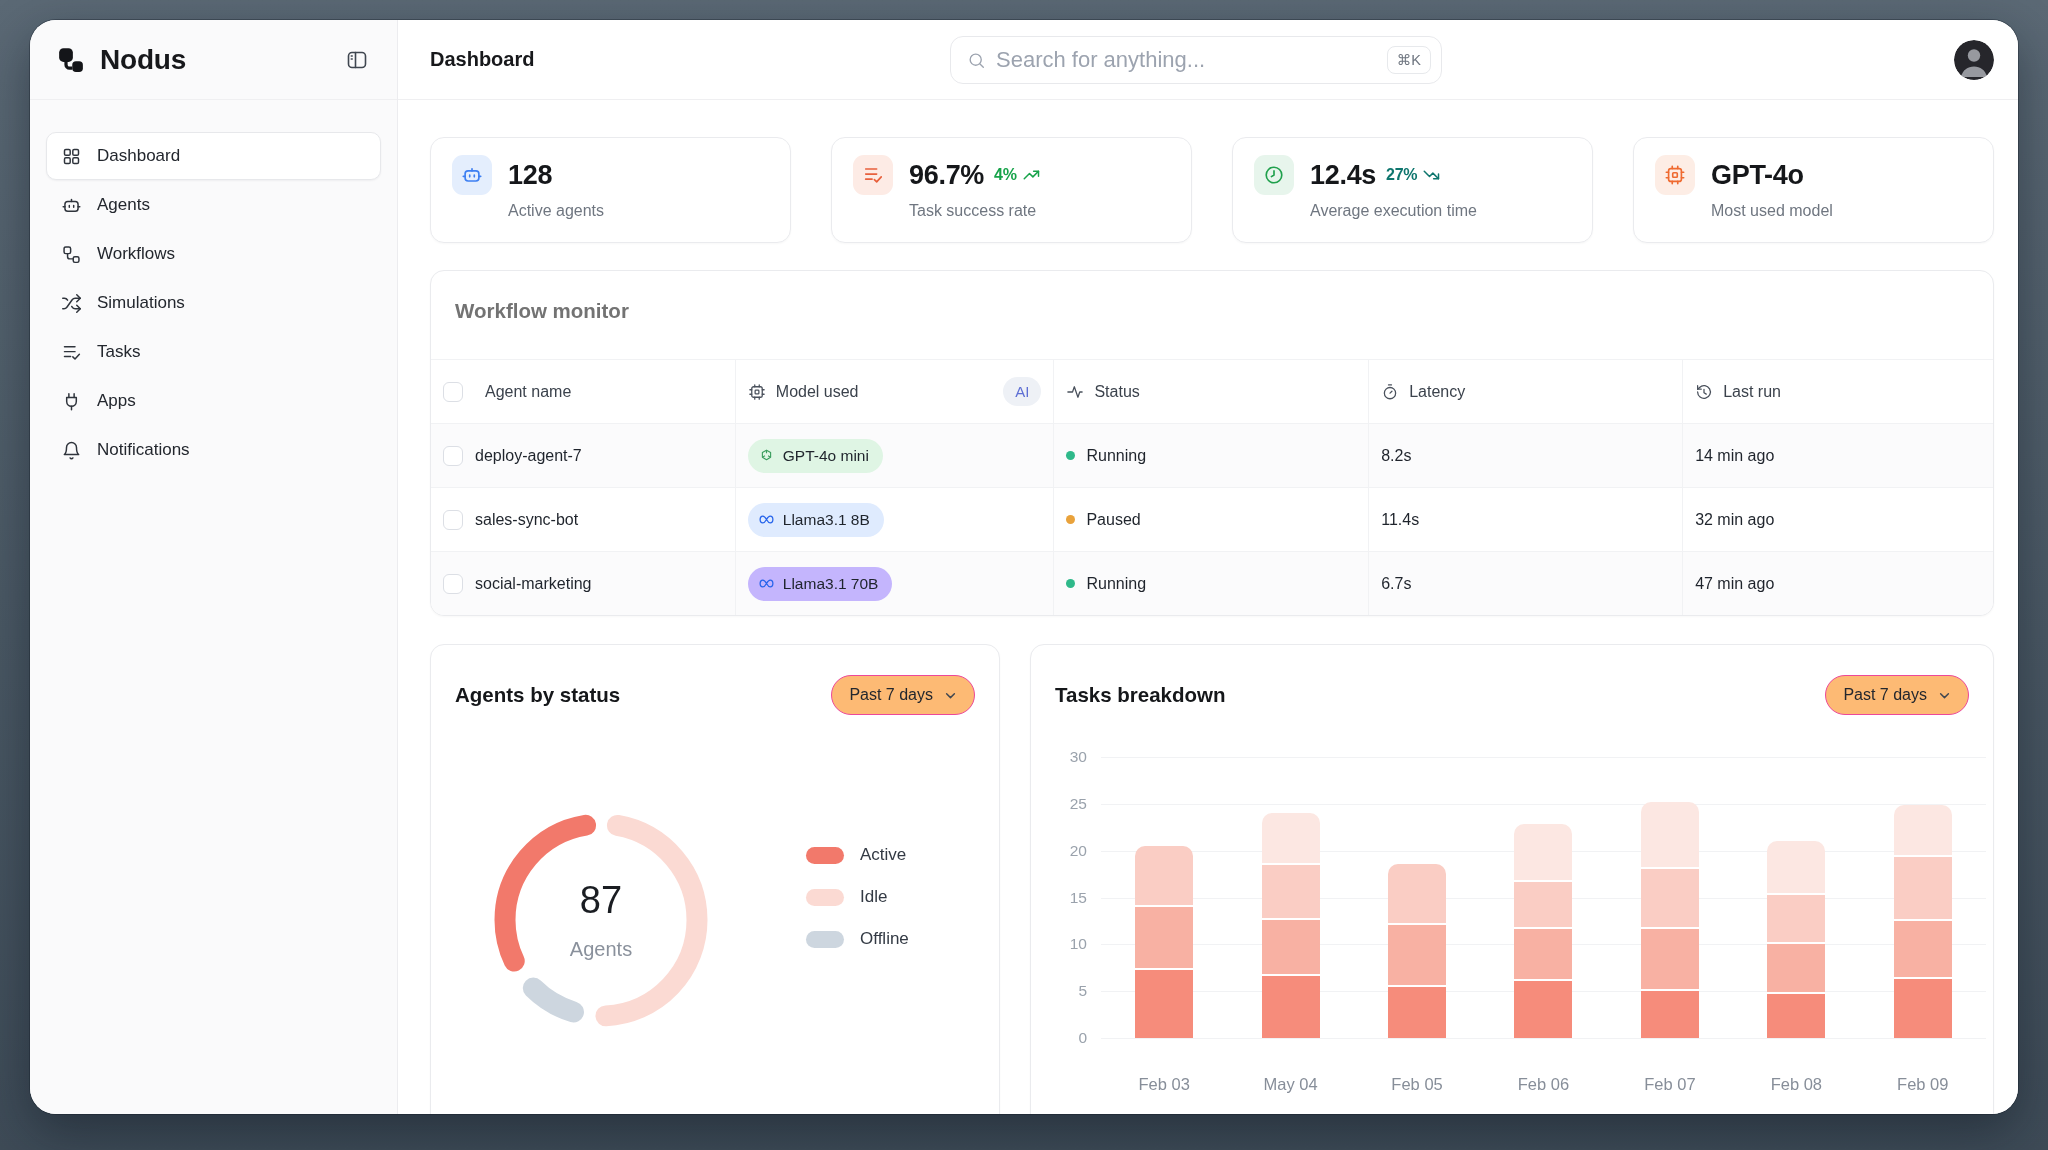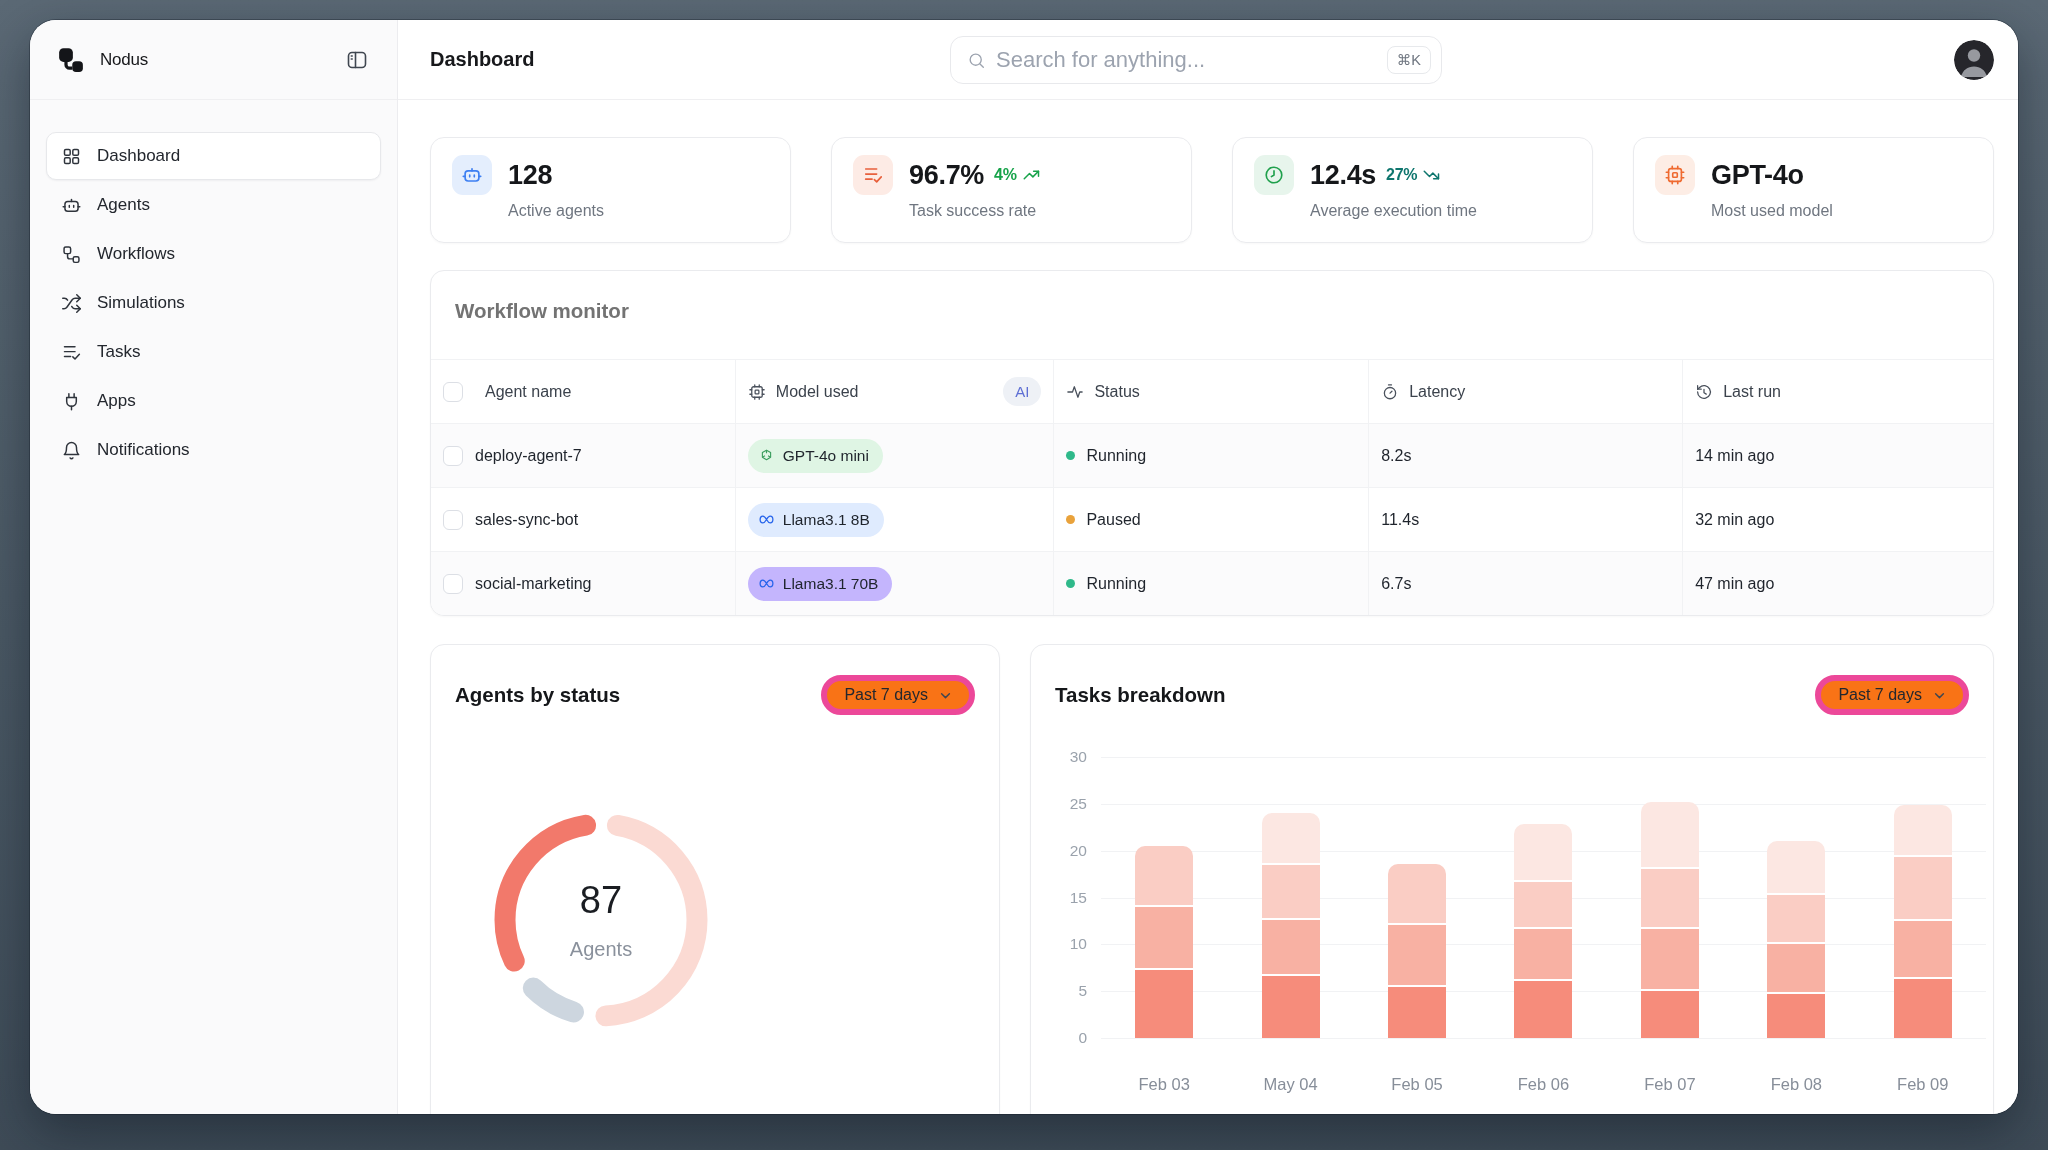--- a/index.html
+++ b/index.html
@@ -12,21 +12,21 @@
   }
   .window {
     position: absolute; left: 30px; top: 20px; right: 30px; bottom: 36px;
     background: #fff; border-radius: 26px; overflow: hidden; display: flex;
     box-shadow: 0 18px 50px rgba(10,20,30,.45), 0 0 0 1px rgba(20,30,40,.35);
   }
   
   .sidebar { width: 368px; background: #FAFAFB; border-right: 1px solid #ECECEF; display: flex; flex-direction: column; flex-shrink: 0; }
   .sb-header { height: 80px; border-bottom: 1px solid #EFEFF1; display: flex; align-items: center; padding: 0 26px; gap: 14px; flex-shrink: 0; }
   .logo-mark { width: 30px; height: 30px; }
-  .app-name { font-size: 17px; font-weight: 400; color: #17181B; flex: 1; letter-spacing: -0.2px; }
+  .app-name { font-size: 28px; font-weight: 700; color: #17181B; flex: 1; letter-spacing: -0.2px; }
   .panel-toggle { width: 26px; height: 26px; color: #3F4650; cursor: pointer; background: none; border: none; display: flex; align-items: center; }
   .panel-toggle svg { width: 24px; height: 24px; }
   nav { padding: 32px 16px 0; display: flex; flex-direction: column; gap: 1px; }
   .nav-item { height: 48px; border-radius: 10px; display: flex; align-items: center; gap: 15px; padding: 0 14px; font-size: 17px; color: #23272E; cursor: pointer; border: 1px solid transparent; }
   .nav-item.active { background: #fff; border-color: #E7E8EB; box-shadow: 0 1px 2px rgba(16,24,40,.05); font-weight: 500; }
   .nav-item svg { width: 21px; height: 21px; color: #2F343C; flex-shrink: 0; }
   .sb-footer { margin-top: auto; border-top: 1px solid #EFEFF1; height: 74px; display: flex; align-items: center; gap: 15px; padding: 0 28px; font-size: 17px; color: #23272E; cursor: pointer; }
   .sb-footer svg { width: 21px; height: 21px; color: #2F343C; }
   
   .main { flex: 1; display: flex; flex-direction: column; background: #fff; min-width: 0; }
@@ -61,21 +61,21 @@
   .checkbox { width: 20px; height: 20px; border: 1.5px solid #DCDFE5; border-radius: 6px; background: #fff; margin-right: 12px; cursor: pointer; flex-shrink: 0; }
   .ai-badge { margin-left: auto; background: #EEF1F6; color: #5E6FD4; font-size: 15px; font-weight: 500; border-radius: 15px; padding: 6px 12px; }
   .pill { display: inline-flex; align-items: center; gap: 8px; height: 34px; padding: 0 14px 0 10px; border-radius: 17px; font-size: 15.5px; color: #1F242C; }
   .pill svg { width: 17px; height: 17px; }
   .dot { width: 9px; height: 9px; border-radius: 50%; margin-right: 11px; flex-shrink: 0; }
   
   .bottom { display: grid; grid-template-columns: 570px 1fr; gap: 30px; height: 560px; }
   .card { border: 1px solid #EAEBEE; border-radius: 14px; box-shadow: 0 1px 2px rgba(16,24,40,.03); background: #fff; position: relative; }
   .card-head { display: flex; align-items: center; justify-content: space-between; padding: 30px 24px 0; }
   .card-title { font-size: 20.5px; font-weight: 600; color: #15171A; }
-  .range-btn { height: 40px; padding: 0 15px 0 17px; border: 6px solid #ec4899; border-radius: 20px; display: flex; gap: 9px; align-items: center; font-size: 16px; color: #23272E; background: #f97316; cursor: pointer; font-family: inherit; }
+  .range-btn { height: 40px; padding: 0 15px 0 17px; border: 1px solid #ec4899; border-radius: 20px; display: flex; gap: 9px; align-items: center; font-size: 16px; color: #23272E; background: #fdba74; cursor: pointer; font-family: inherit; }
   .range-btn svg { width: 17px; height: 17px; color: #3F4650; }
   
   .donut-svg { position: absolute; left: 40px; top: 145px; }
   .donut-center { position: absolute; left: 40px; top: 145px; width: 260px; height: 260px; display: flex; flex-direction: column; align-items: center; justify-content: center; gap: 16px; pointer-events: none; }
   .donut-value { font-size: 38px; font-weight: 500; color: #1A1D22; }
   .donut-label { font-size: 20px; color: #8A919C; }
   .legend { position: absolute; left: 375px; top: 200px; display: flex; flex-direction: column; gap: 22px; }
   .legend-item { display: flex; align-items: center; gap: 16px; font-size: 17px; color: #333A44; }
   .swatch { width: 38px; height: 17px; border-radius: 9px; flex-shrink: 0; }
   
@@ -393,20 +393,34 @@
             </button>
           </div>
           <svg class="donut-svg" width="260" height="260" viewBox="0 0 260 260">
               <circle cx="130" cy="130" r="96" fill="none" stroke="#FBDAD3" stroke-width="21" stroke-linecap="round" stroke-dasharray="279.5071603235395 603.1857894892403" stroke-dashoffset="-16.531857894892404" transform="rotate(-90 130 130)"></circle>
               <circle cx="130" cy="130" r="96" fill="none" stroke="#CDD6DF" stroke-width="21" stroke-linecap="round" stroke-dasharray="47.03935705438629 603.1857894892403" stroke-dashoffset="-329.10273400821677" transform="rotate(-90 130 130)"></circle>
               <circle cx="130" cy="130" r="96" fill="none" stroke="#F2796B" stroke-width="21" stroke-linecap="round" stroke-dasharray="177.44812474196004 603.1857894892403" stroke-dashoffset="-409.20580685238787" transform="rotate(-90 130 130)"></circle>
             </svg>
           <div class="donut-center">
             <div class="donut-value">87</div>
             <div class="donut-label">Agents</div>
+          </div>
+          <div class="legend">
+            <div class="legend-item">
+              <span class="swatch" style="background-color: rgb(242, 121, 107);"></span>
+              <span>Active</span>
+            </div>
+            <div class="legend-item">
+              <span class="swatch" style="background-color: rgb(251, 218, 211);"></span>
+              <span>Idle</span>
+            </div>
+            <div class="legend-item">
+              <span class="swatch" style="background-color: rgb(205, 214, 223);"></span>
+              <span>Offline</span>
+            </div>
           </div>
         </div>
 
         <div class="card">
           <div class="card-head">
             <div class="card-title">Tasks breakdown</div>
             <button class="range-btn">
               <span>Past 7 days</span>
               <svg viewBox="0 0 24 24" fill="none" stroke="currentColor" stroke-width="2" stroke-linecap="round" stroke-linejoin="round">
                   <path d="m6.5 9.5 5.5 5.5 5.5-5.5"></path>

